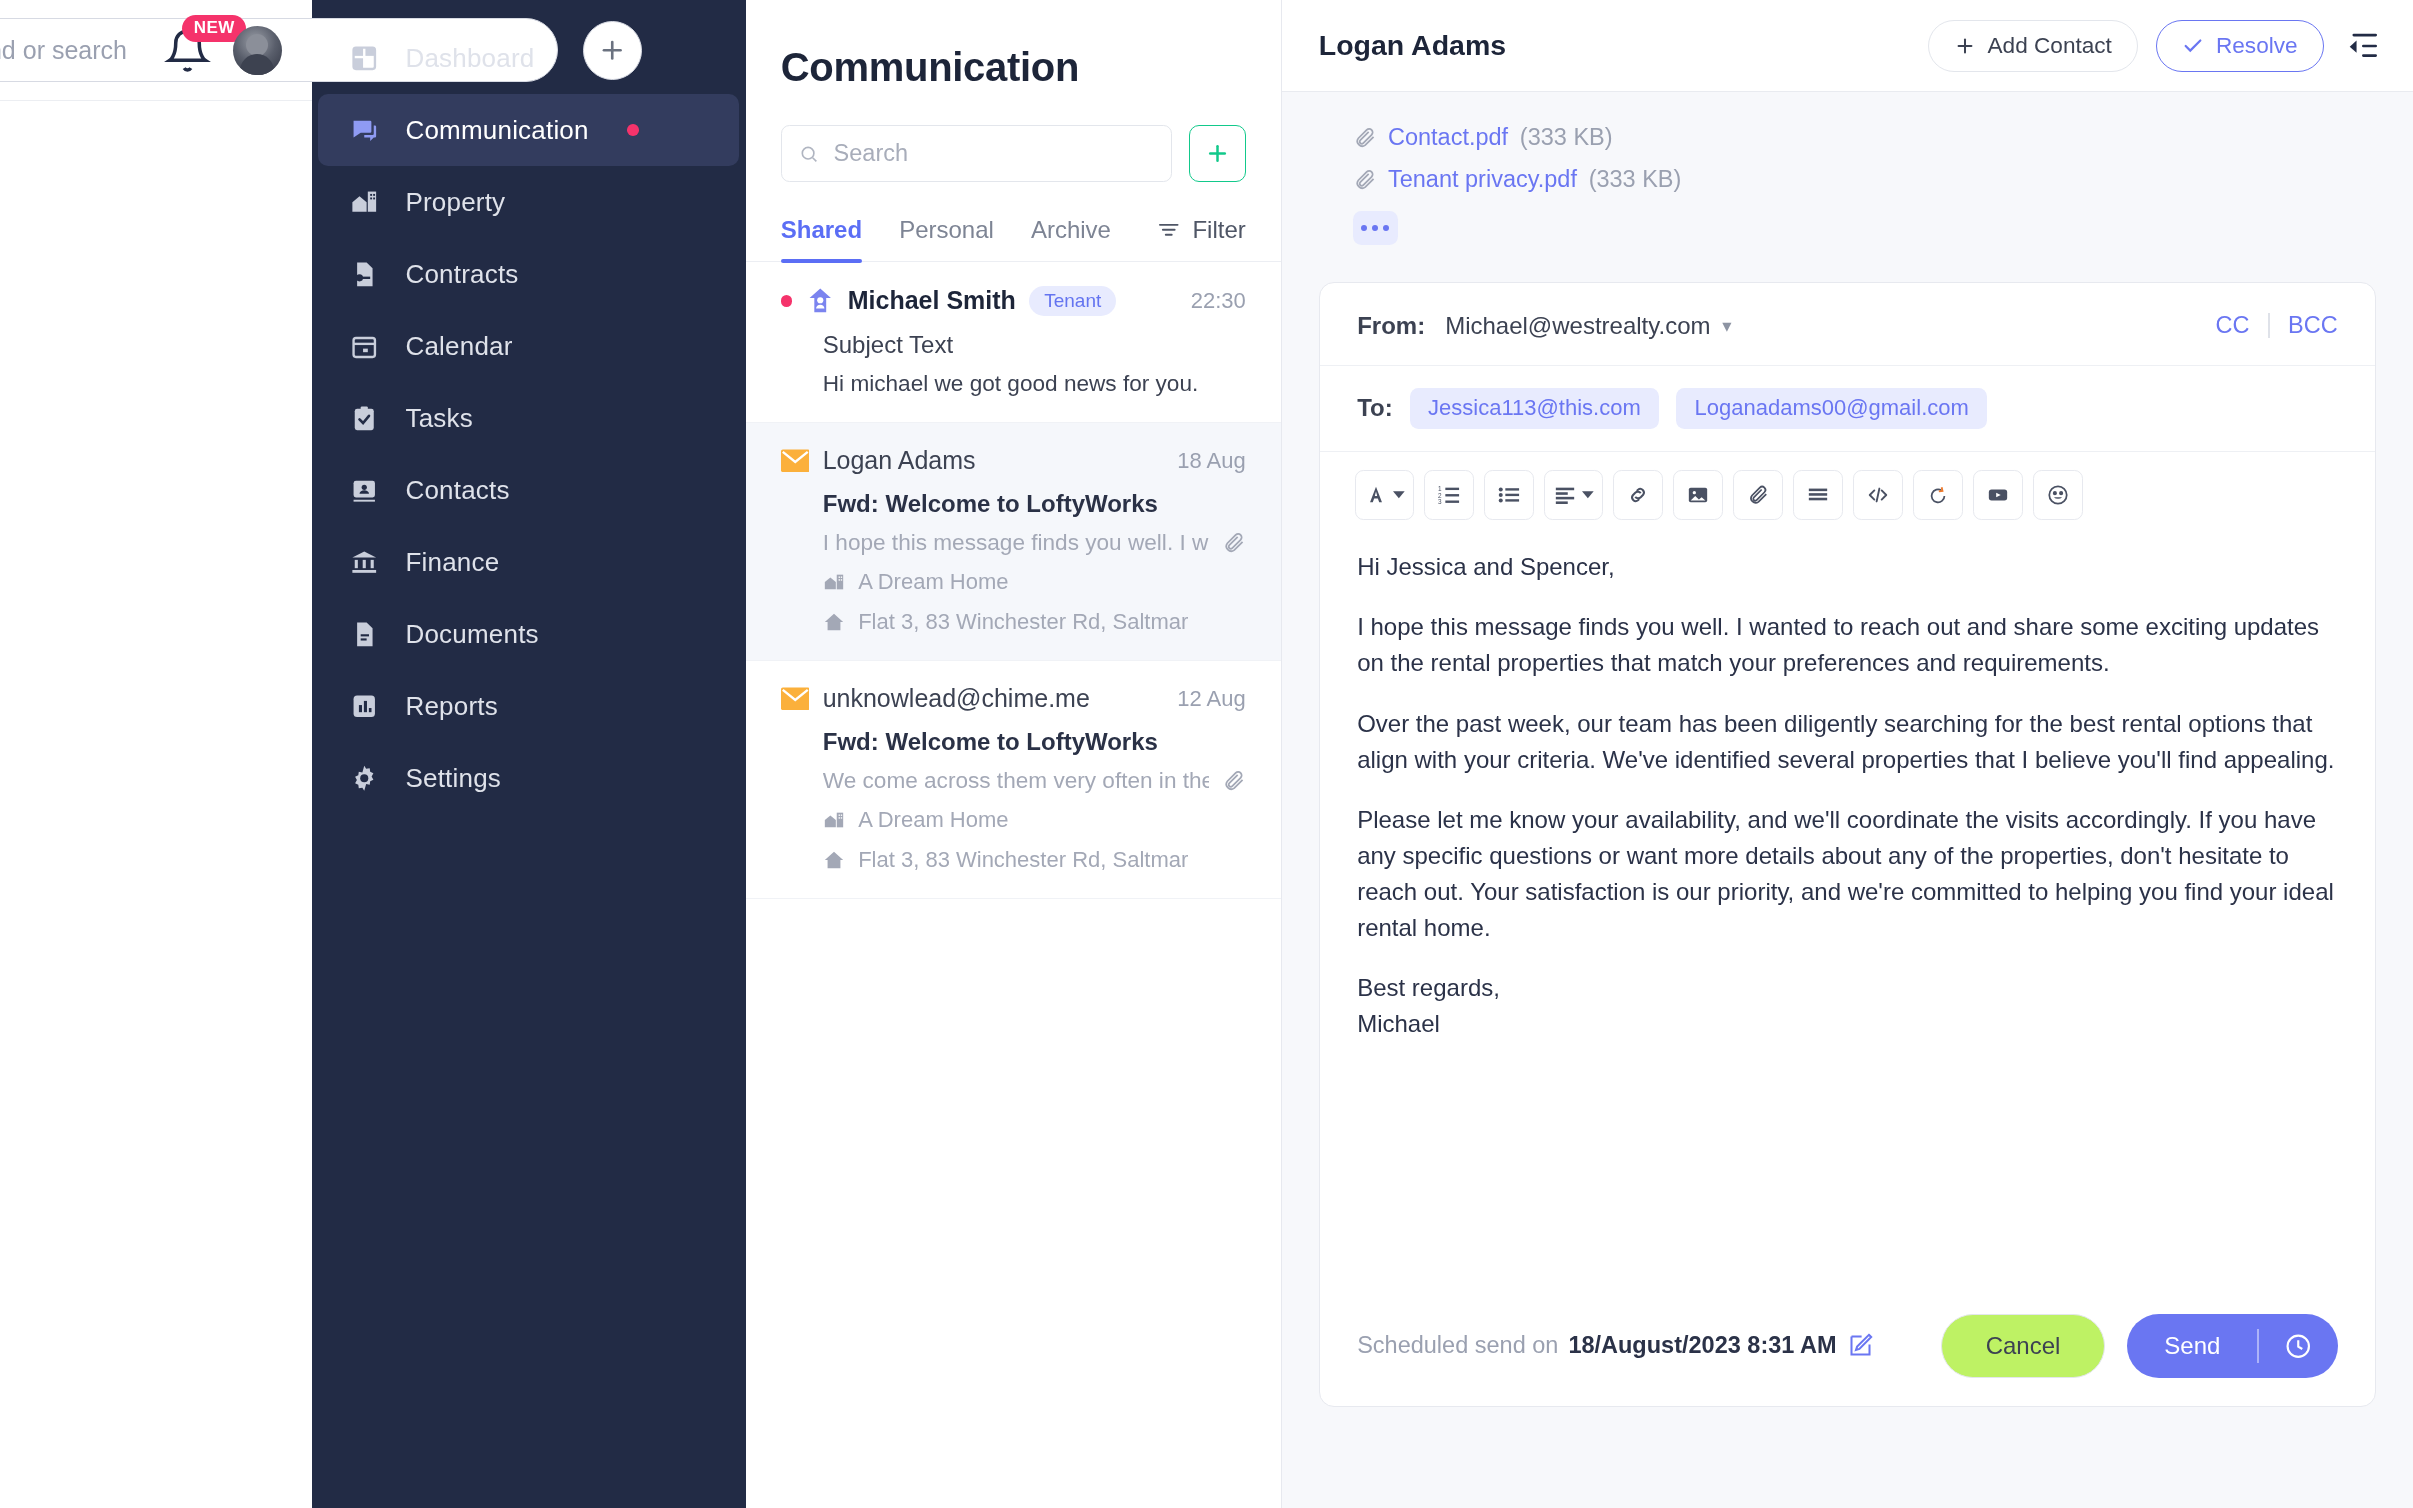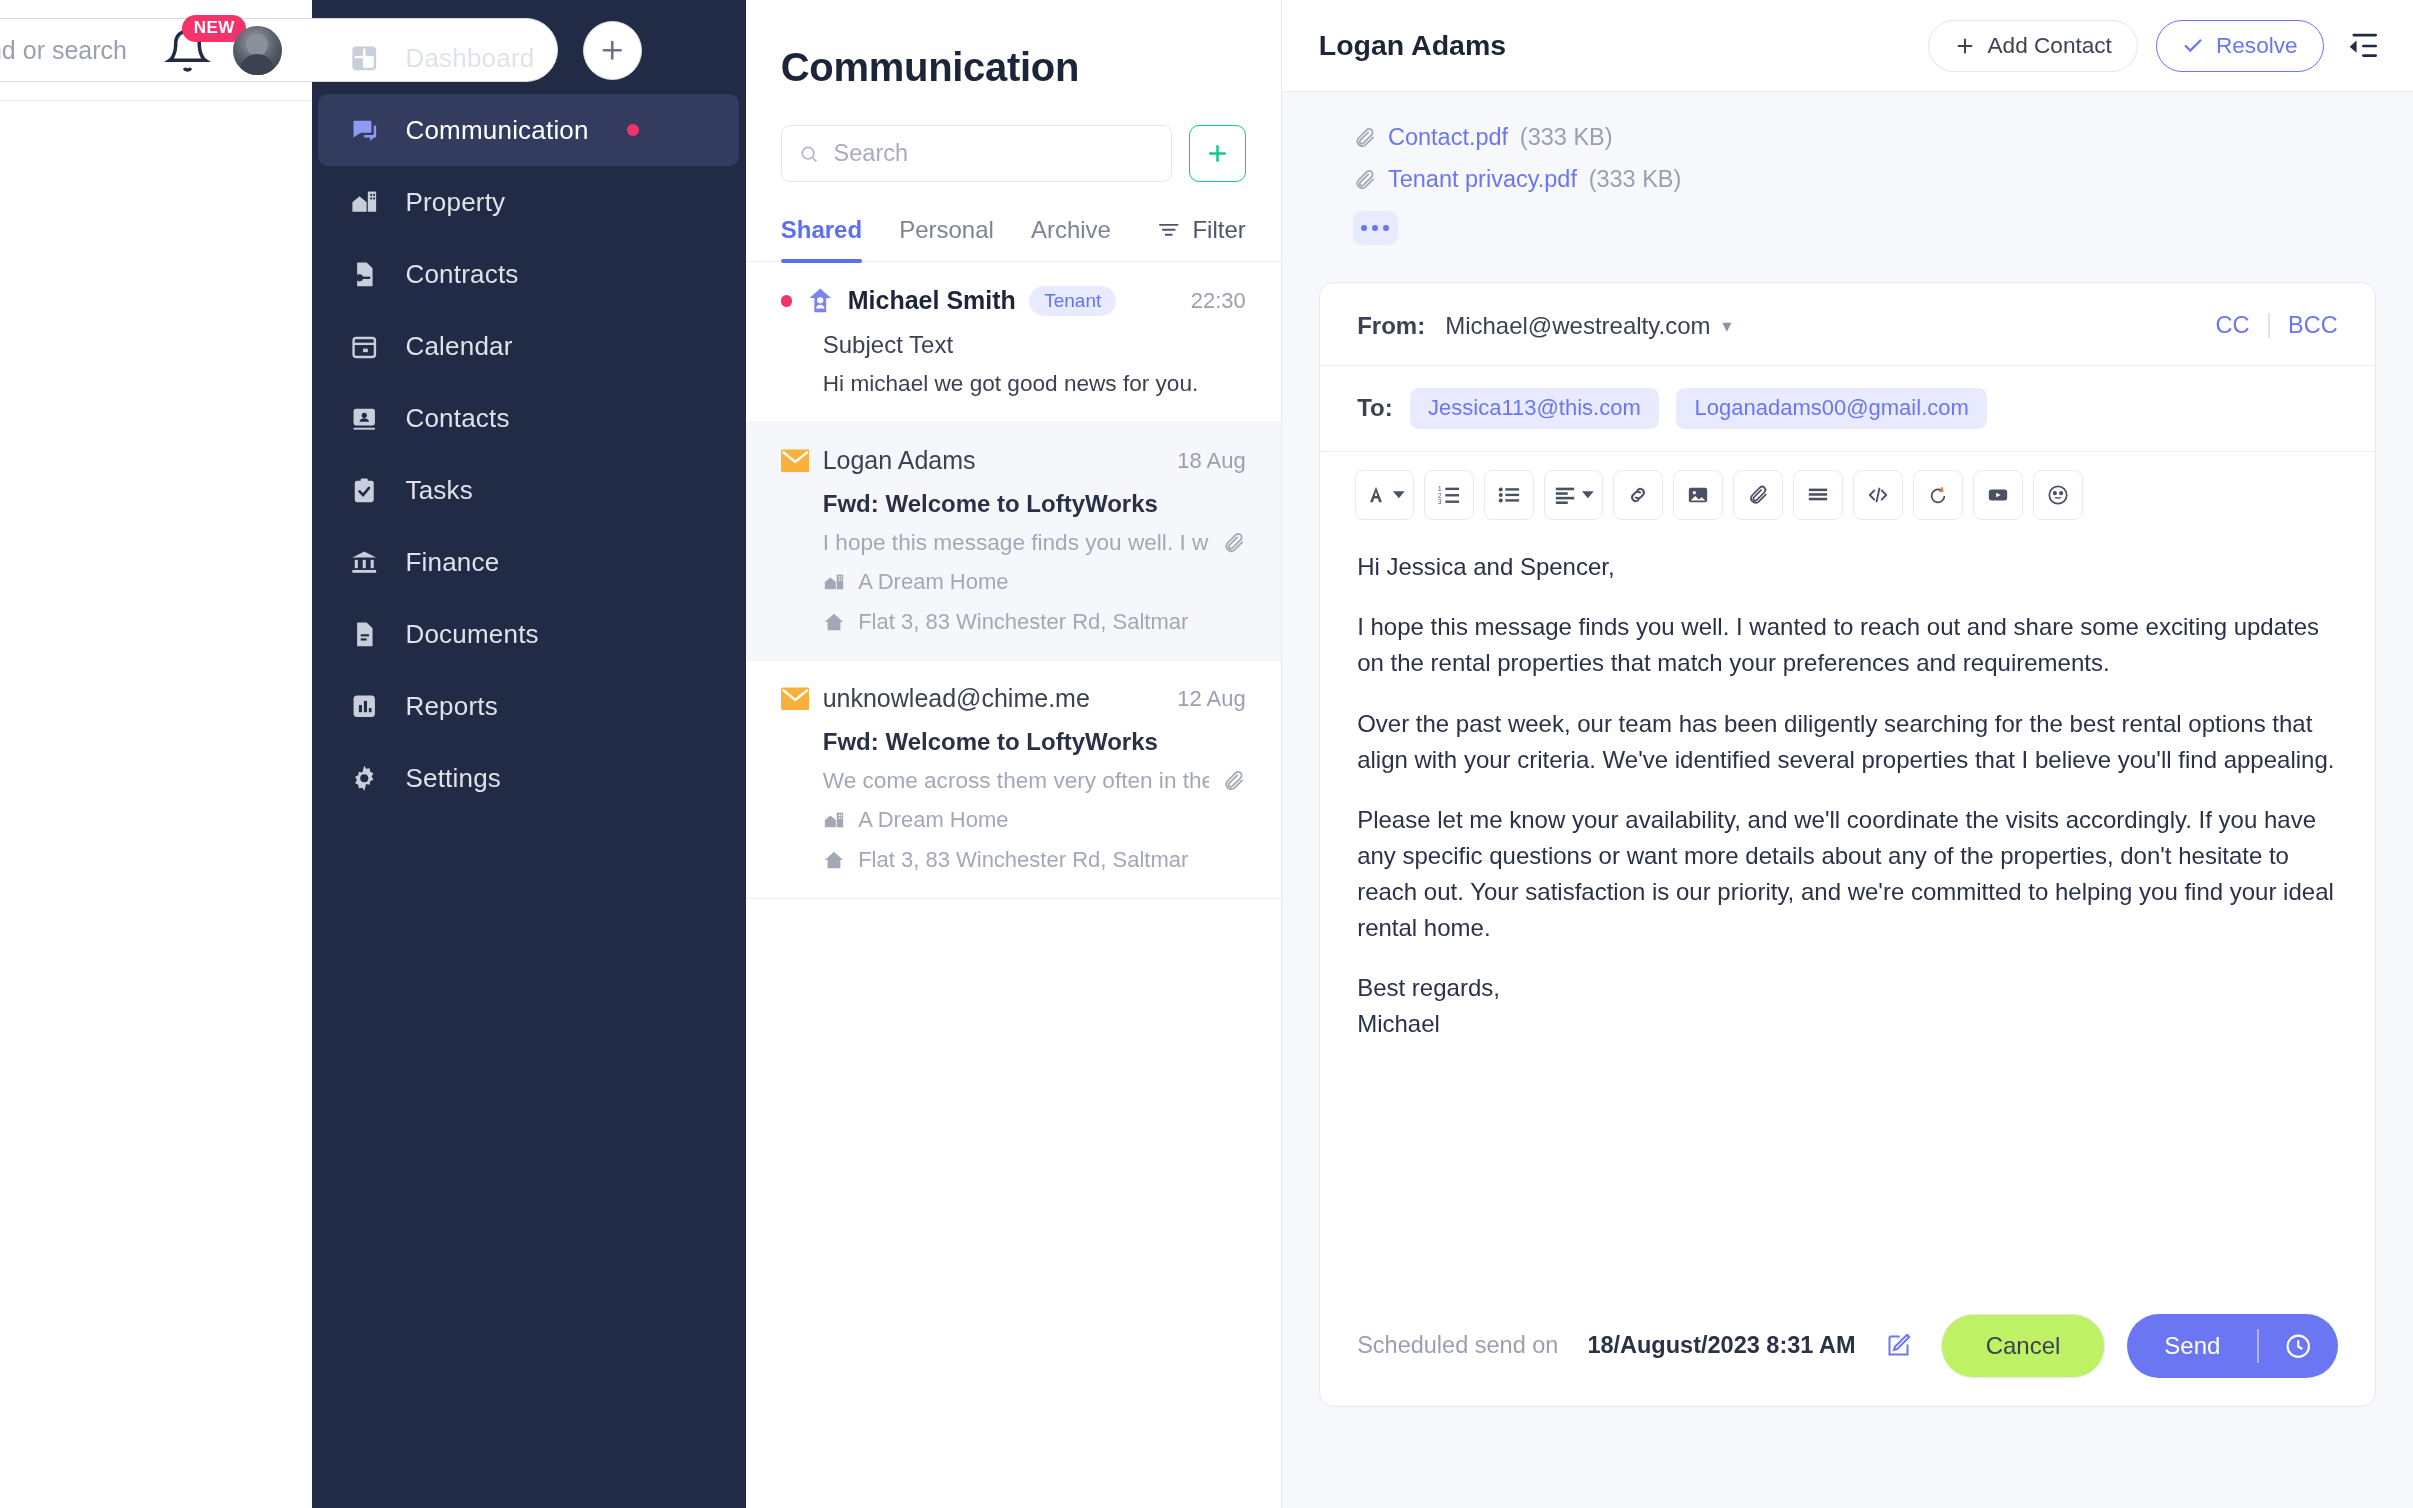--- a/index.html
+++ b/index.html
@@ -203,21 +203,21 @@
     display: flex; align-items: center; justify-content: center; gap: 6.7px; padding: 0 8.4px; cursor: pointer;
   }
 
   .comp-body { padding: 13.4px 37px 0 37px; flex:1; overflow:hidden; }
   .comp-body p { font-size: 24px; line-height: 1.49; color: #2b3248; margin-bottom: 25px; }
   .comp-body p.tight { margin-bottom: 25px; }
 
   .comp-foot {
     display: flex; align-items: center; padding: 22px 37px 28.5px 37px; gap: 17px;
   }
-  .sched { display:flex; align-items:flex-start; gap: 29px; }
+  .sched { display:flex; align-items:flex-start; gap: 10px; }
   .sched-label { font-size: 23.5px; color: #9aa0b0; }
   .sched-date { font-size: 23.5px; color: #2b3248; font-weight: 700; }
   .edit-icon { width: 27px; height: 27px; cursor:pointer; }
   .foot-right { margin-left: auto; display: flex; align-items: center; gap: 22px; }
   .btn-cancel {
     height: 64px; padding: 0 44px; border-radius: 32px; border: 1.7px solid #e3e6ec;
     background:#bef264; font-size: 24px; color: #3c4252; cursor: pointer;
     font-family: "Liberation Sans", sans-serif;
   }
   .btn-send {
@@ -331,38 +331,38 @@
               <line x1="3" y1="10" x2="21" y2="10"></line>
               <rect x="11" y="14" width="4" height="3" fill="#c9cedb" stroke="none"></rect>
             </svg>
         </span>
         <span class="nav-label">Calendar</span>
       </div>
 
       <div class="nav-item">
         <span class="nav-icon">
           <svg width="28.5" height="28.5" viewBox="0 0 24 24" fill="#c9cedb">
+              <rect x="4" y="4" width="16" height="18" rx="2"></rect>
+              <rect x="9" y="2" width="6" height="4" rx="1"></rect>
+              <path d="M8 13l3 3 5-6" stroke="#222b45" stroke-width="2.2" fill="none" stroke-linecap="round"></path>
+            </svg>
+        </span>
+        <span class="nav-label">Tasks</span>
+      </div>
+
+      <div class="nav-item">
+        <span class="nav-icon">
+          <svg width="28.5" height="28.5" viewBox="0 0 24 24" fill="#c9cedb">
               <rect x="3" y="4" width="18" height="14" rx="2"></rect>
               <circle cx="12" cy="9.5" r="2.2" fill="#222b45"></circle>
               <path d="M8 15c0-2 2-3 4-3s4 1 4 3z" fill="#222b45"></path>
               <rect x="3" y="20" width="18" height="1.6"></rect>
             </svg>
         </span>
         <span class="nav-label">Contacts</span>
-      </div>
-
-      <div class="nav-item">
-        <span class="nav-icon">
-          <svg width="28.5" height="28.5" viewBox="0 0 24 24" fill="#c9cedb">
-              <rect x="4" y="4" width="16" height="18" rx="2"></rect>
-              <rect x="9" y="2" width="6" height="4" rx="1"></rect>
-              <path d="M8 13l3 3 5-6" stroke="#222b45" stroke-width="2.2" fill="none" stroke-linecap="round"></path>
-            </svg>
-        </span>
-        <span class="nav-label">Tasks</span>
       </div>
 
       <div class="nav-item">
         <span class="nav-icon">
           <svg width="28.5" height="28.5" viewBox="0 0 24 24" fill="#c9cedb">
               <path d="M12 3L2 8h20z"></path>
               <rect x="4" y="10" width="2.6" height="7"></rect>
               <rect x="10.7" y="10" width="2.6" height="7"></rect>
               <rect x="17.4" y="10" width="2.6" height="7"></rect>
               <rect x="2" y="18.5" width="20" height="2.4"></rect>

